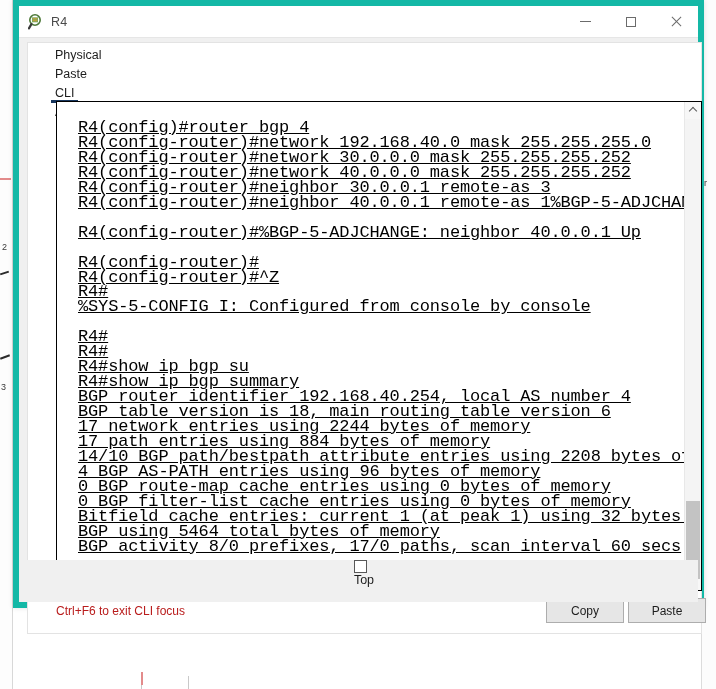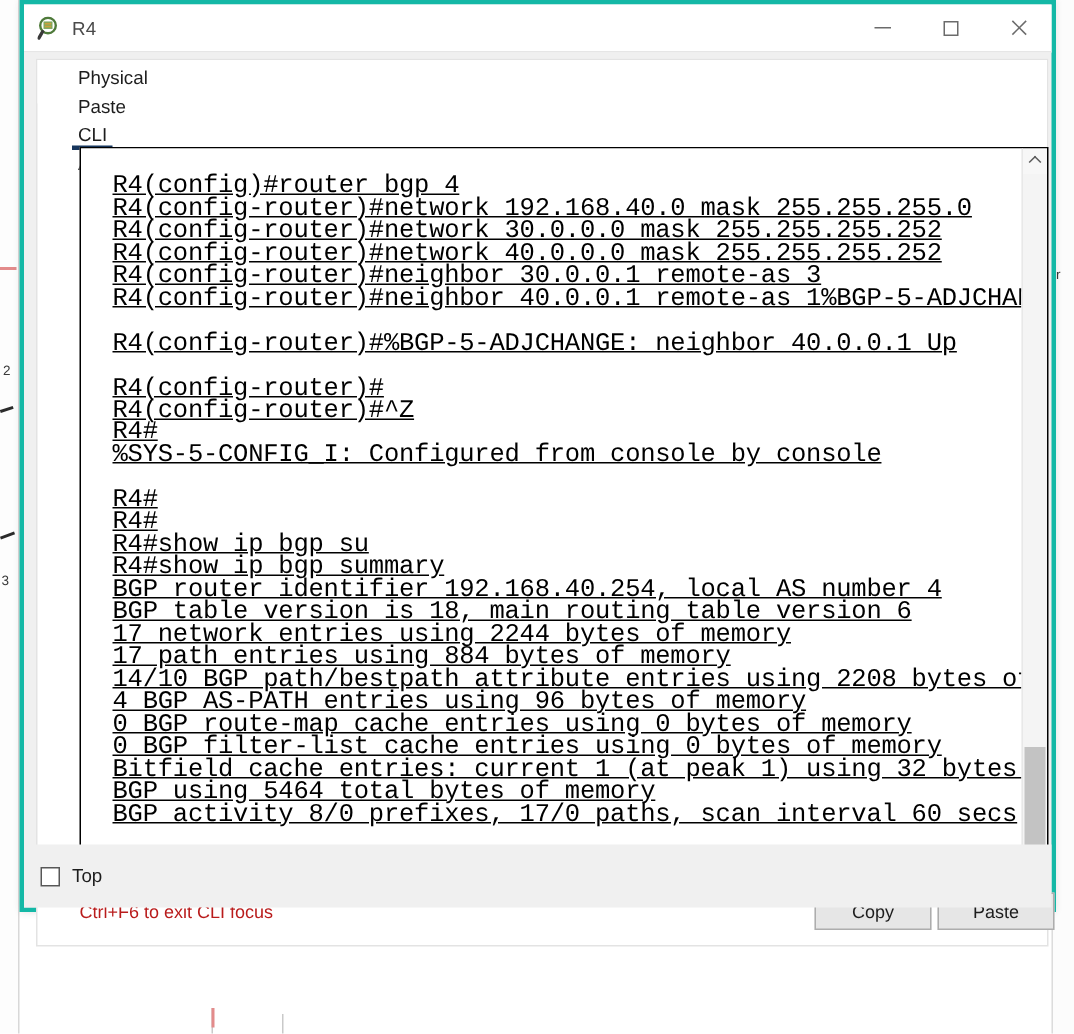--- a/index.html
+++ b/index.html
@@ -35,21 +35,21 @@
   .bg-line-v {
     position: absolute; width: 1px; background: #c9c9c9;
   }
 
   
   #window {
     position: absolute;
     left: 13px; top: 0px;
     width: 691px; height: 608px;
     background: #f0f0f0;
-    border: 3px solid #14b8a6;
+    border: 6px solid #14b8a6;
     box-sizing: border-box;
     box-shadow: 0 0 5px rgba(0,0,0,0.12);
   }
 
   
   #titlebar {
     position: relative;
     height: 31px;
     background: #ffffff;
     border-bottom: 1px solid #e6e6e6;
@@ -206,20 +206,21 @@
   #btn-copy  { left: 518px; }
   #btn-paste { left: 600px; }
 
   
   #win-bottom {
     position: absolute;
     left: 0; right: 0; bottom: 0; height: 42px;
     background: #f0f0f0;
     display: flex; align-items: center;
     padding-left: 11px;
+    flex-direction: column;
   }
   #top-checkbox {
     width: 13px; height: 13px;
     border: 1px solid #575757;
     background: #ffffff;
     box-sizing: border-box;
     margin-right: 8px;
   }
   #top-label { font-size: 12.5px; color: #1d1d1d; }
 </style>

